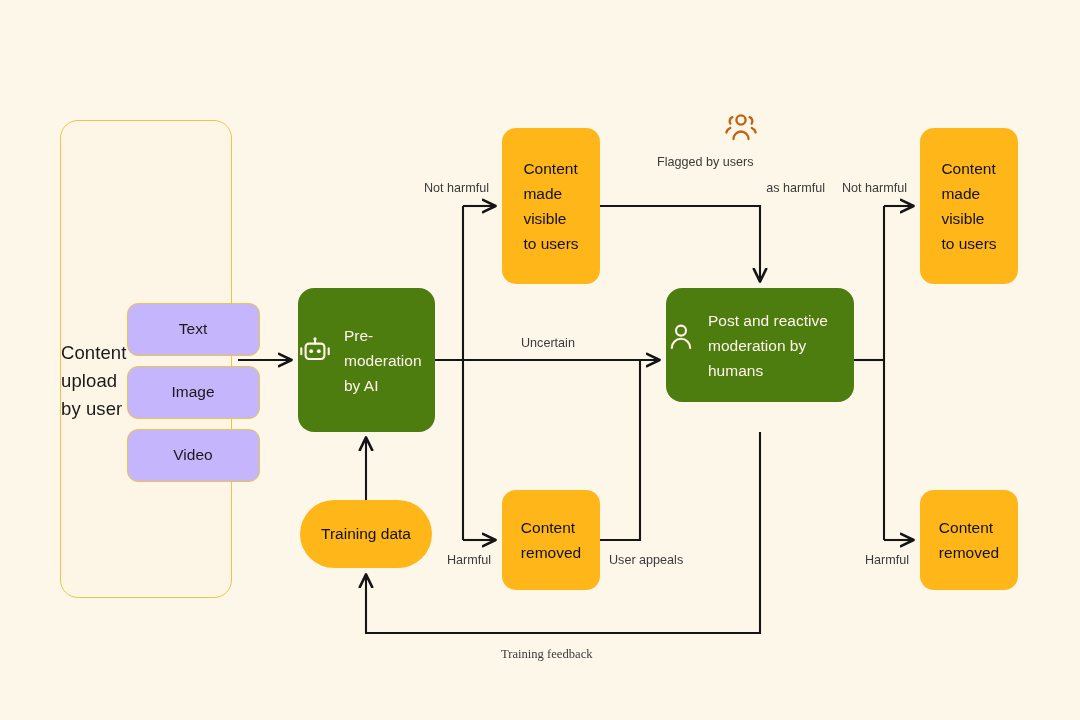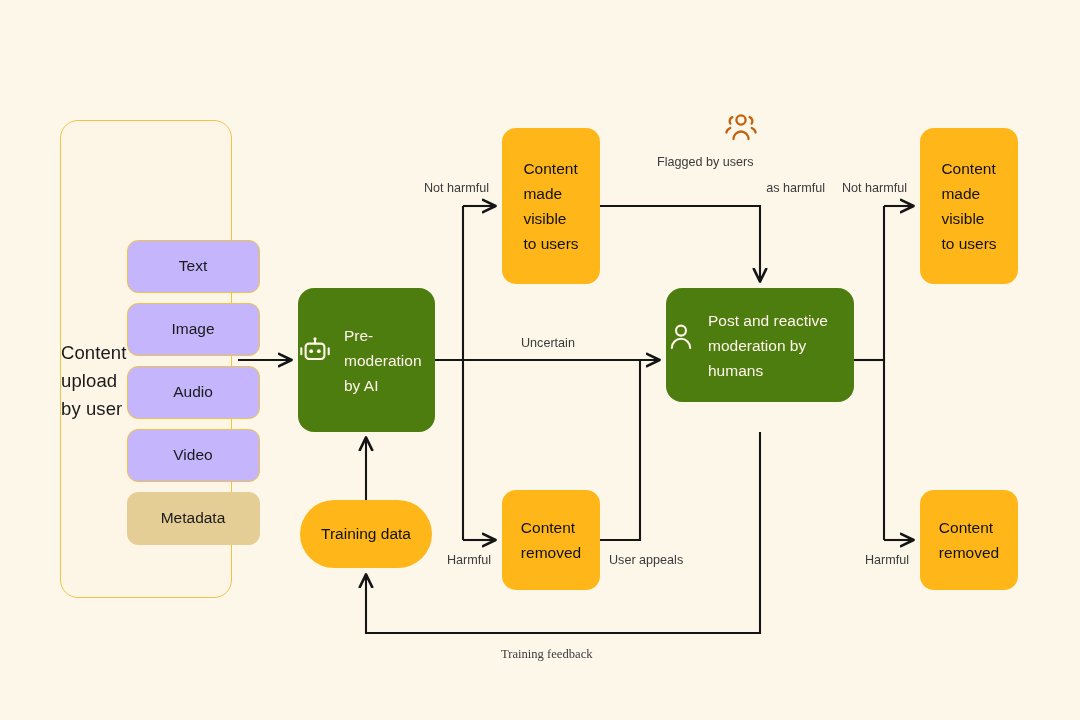--- a/index.html
+++ b/index.html
@@ -235,27 +235,21 @@
       <div>upload by user</div>
     </div>
     <div class="source-list">
       <div class="source-item">
         <span>Text</span>
       </div>
       <div class="source-item">
         <span>Image</span>
       </div>
       <div class="source-item">
-        <span>Audio</span>
-      </div>
-      <div class="source-item">
         <span>Video</span>
-      </div>
-      <div class="source-item highlight">
-        <span>Metadata</span>
       </div>
     </div>
   </div>
 
   <div class="node proc" id="node-ai">
     <span class="icon">
       <svg width="34" height="30" viewBox="0 0 34 30" fill="none" stroke="#FFF6EB" stroke-width="2.1" stroke-linecap="round" stroke-linejoin="round">
         <path d="M 17 2.2 L 17 6.4"></path>
         <circle cx="17" cy="1.8" r="1.6" fill="#FFF6EB" stroke="none"></circle>
         <rect x="7.6" y="6.6" width="18.8" height="15.4" rx="3.4"></rect>

